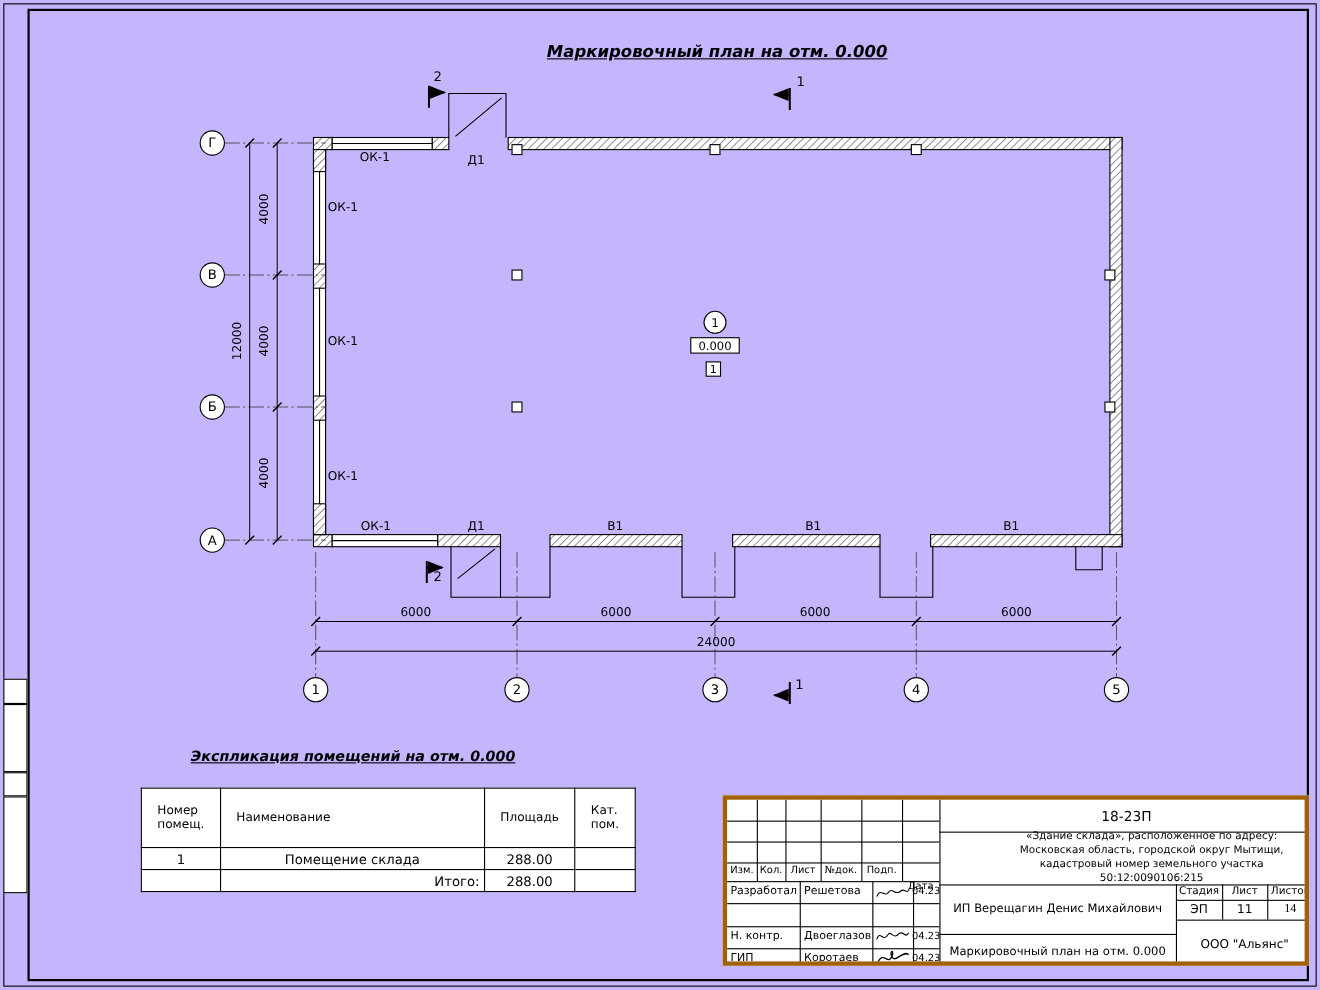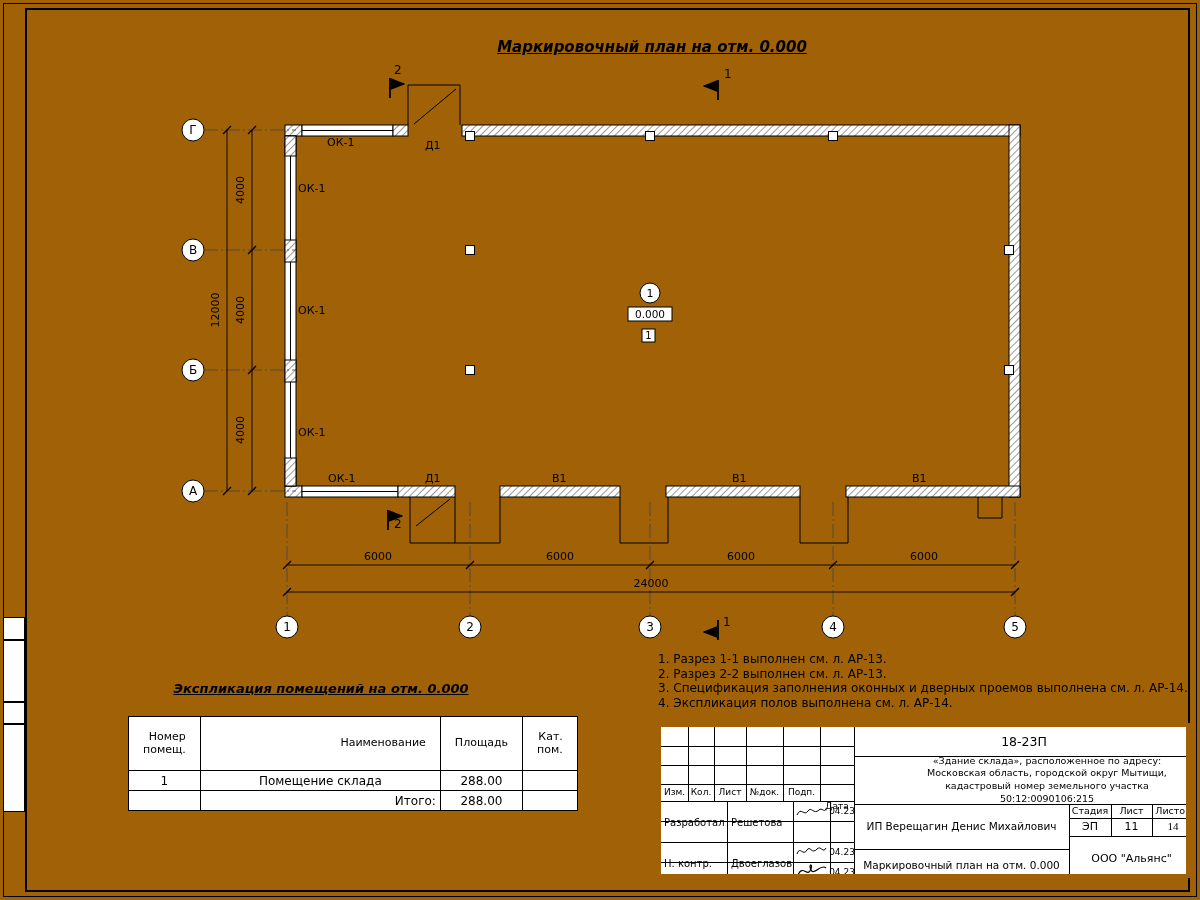--- a/index.html
+++ b/index.html
@@ -1,40 +1,40 @@
 <!DOCTYPE html>
 <html><head>
 <meta charset="utf-8">
 <title>Маркировочный план</title>
 <style>
   * { box-sizing: border-box; }
   body { margin:0; background:#ddd; }
-  .page { position:relative; width:1200px; height:900px; background:#a16207;
+  .page { position:relative; width:1200px; height:900px; background:#c4b5fd;
           font-family:"DejaVu Sans", sans-serif; color:#000; overflow:hidden; }
   .frame-outer { position:absolute; left:3px; top:3px; width:1194px; height:894px; border:1px solid #000; }
   .frame-inner { position:absolute; left:25px; top:8px; width:1165px; height:884px; border:2px solid #000; }
   .stamp-box { position:absolute; border:1px solid #000; background:#fff; }
   .main-title { position:absolute; left:452px; top:38px; width:400px; text-align:center;
                 font-size:15px; font-style:italic; font-weight:bold; text-decoration:underline; }
   .expl-title { position:absolute; left:171px; top:681px; width:300px; text-align:center;
                 font-size:13px; font-style:italic; font-weight:bold; text-decoration:underline; }
   .plan-svg { position:absolute; left:0; top:0; }
   .plan-svg text { font-family:"DejaVu Sans", sans-serif; fill:#000; stroke:none; }
   .notes { position:absolute; left:658px; top:652px; font-size:12px; line-height:14.5px; }
   .notes div { white-space:nowrap; }
   .expl-table { position:absolute; left:128px; top:716px; border-collapse:collapse; background:#fff; }
   .expl-table th, .expl-table td { border:1px solid #000; padding:0 4px; }
-  .expl-table th { font-size:11px; font-weight:normal; text-align:right; line-height:1.15; height:36px; padding:14px; }
+  .expl-table th { font-size:11px; font-weight:normal; text-align:left; line-height:1.15; height:36px; padding:14px; }
   .expl-table td { font-size:12px; height:20px; }
   .tc { text-align:center; } .tr { text-align:right; } .tl { text-align:center; }
   .tb { position:absolute; left:657px; top:723px; width:533px; height:155px; border:4px solid #a16207; background:#fff; overflow:hidden; }
   .tb .hl { position:absolute; height:1px; background:#000; }
   .tb .vl { position:absolute; width:1px; background:#000; }
   .tbc { position:absolute; display:flex; align-items:center; justify-content:center; text-align:center; line-height:1.2; }
-  .tbl { justify-content:flex-start; text-align:left; padding-left:3px;margin-top:12px; }
+  .tbl { justify-content:flex-start; text-align:left; padding-left:3px; }
   .pre { white-space:pre-line; }
   .sig { position:absolute; }
 </style>
 </head>
 <body>
 
 <div class="page">
 
   <div class="frame-outer"></div>
   <div class="frame-inner"></div>
@@ -238,26 +238,20 @@
       </tr>
       <tr>
         <td></td>
         <td class="tr">Итого:</td>
         <td class="tc">288.00</td>
         <td></td>
       </tr>
     </tbody>
   </table>
 
-  <div class="notes">
-    <div>1. Разрез 1-1 выполнен см. л. АР-13.</div>
-    <div>2. Разрез 2-2 выполнен см. л. АР-13.</div>
-    <div>3. Спецификация заполнения оконных и дверных проемов выполнена см. л. АР-14.</div>
-    <div>4. Экспликация полов выполнена см. л. АР-14.</div>
-  </div>
 
   <div class="tb">
 
     <div class="hl" style="left:0;top:19px;width:193px;"></div>
     <div class="hl" style="left:0;top:38px;width:193px;"></div>
     <div class="hl" style="left:0;top:57px;width:193px;"></div>
     <div class="hl" style="left:0;top:74px;width:193px;"></div>
     <div class="hl" style="left:0;top:94px;width:193px;"></div>
     <div class="hl" style="left:0;top:115px;width:193px;"></div>
     <div class="hl" style="left:0;top:135px;width:193px;"></div>

